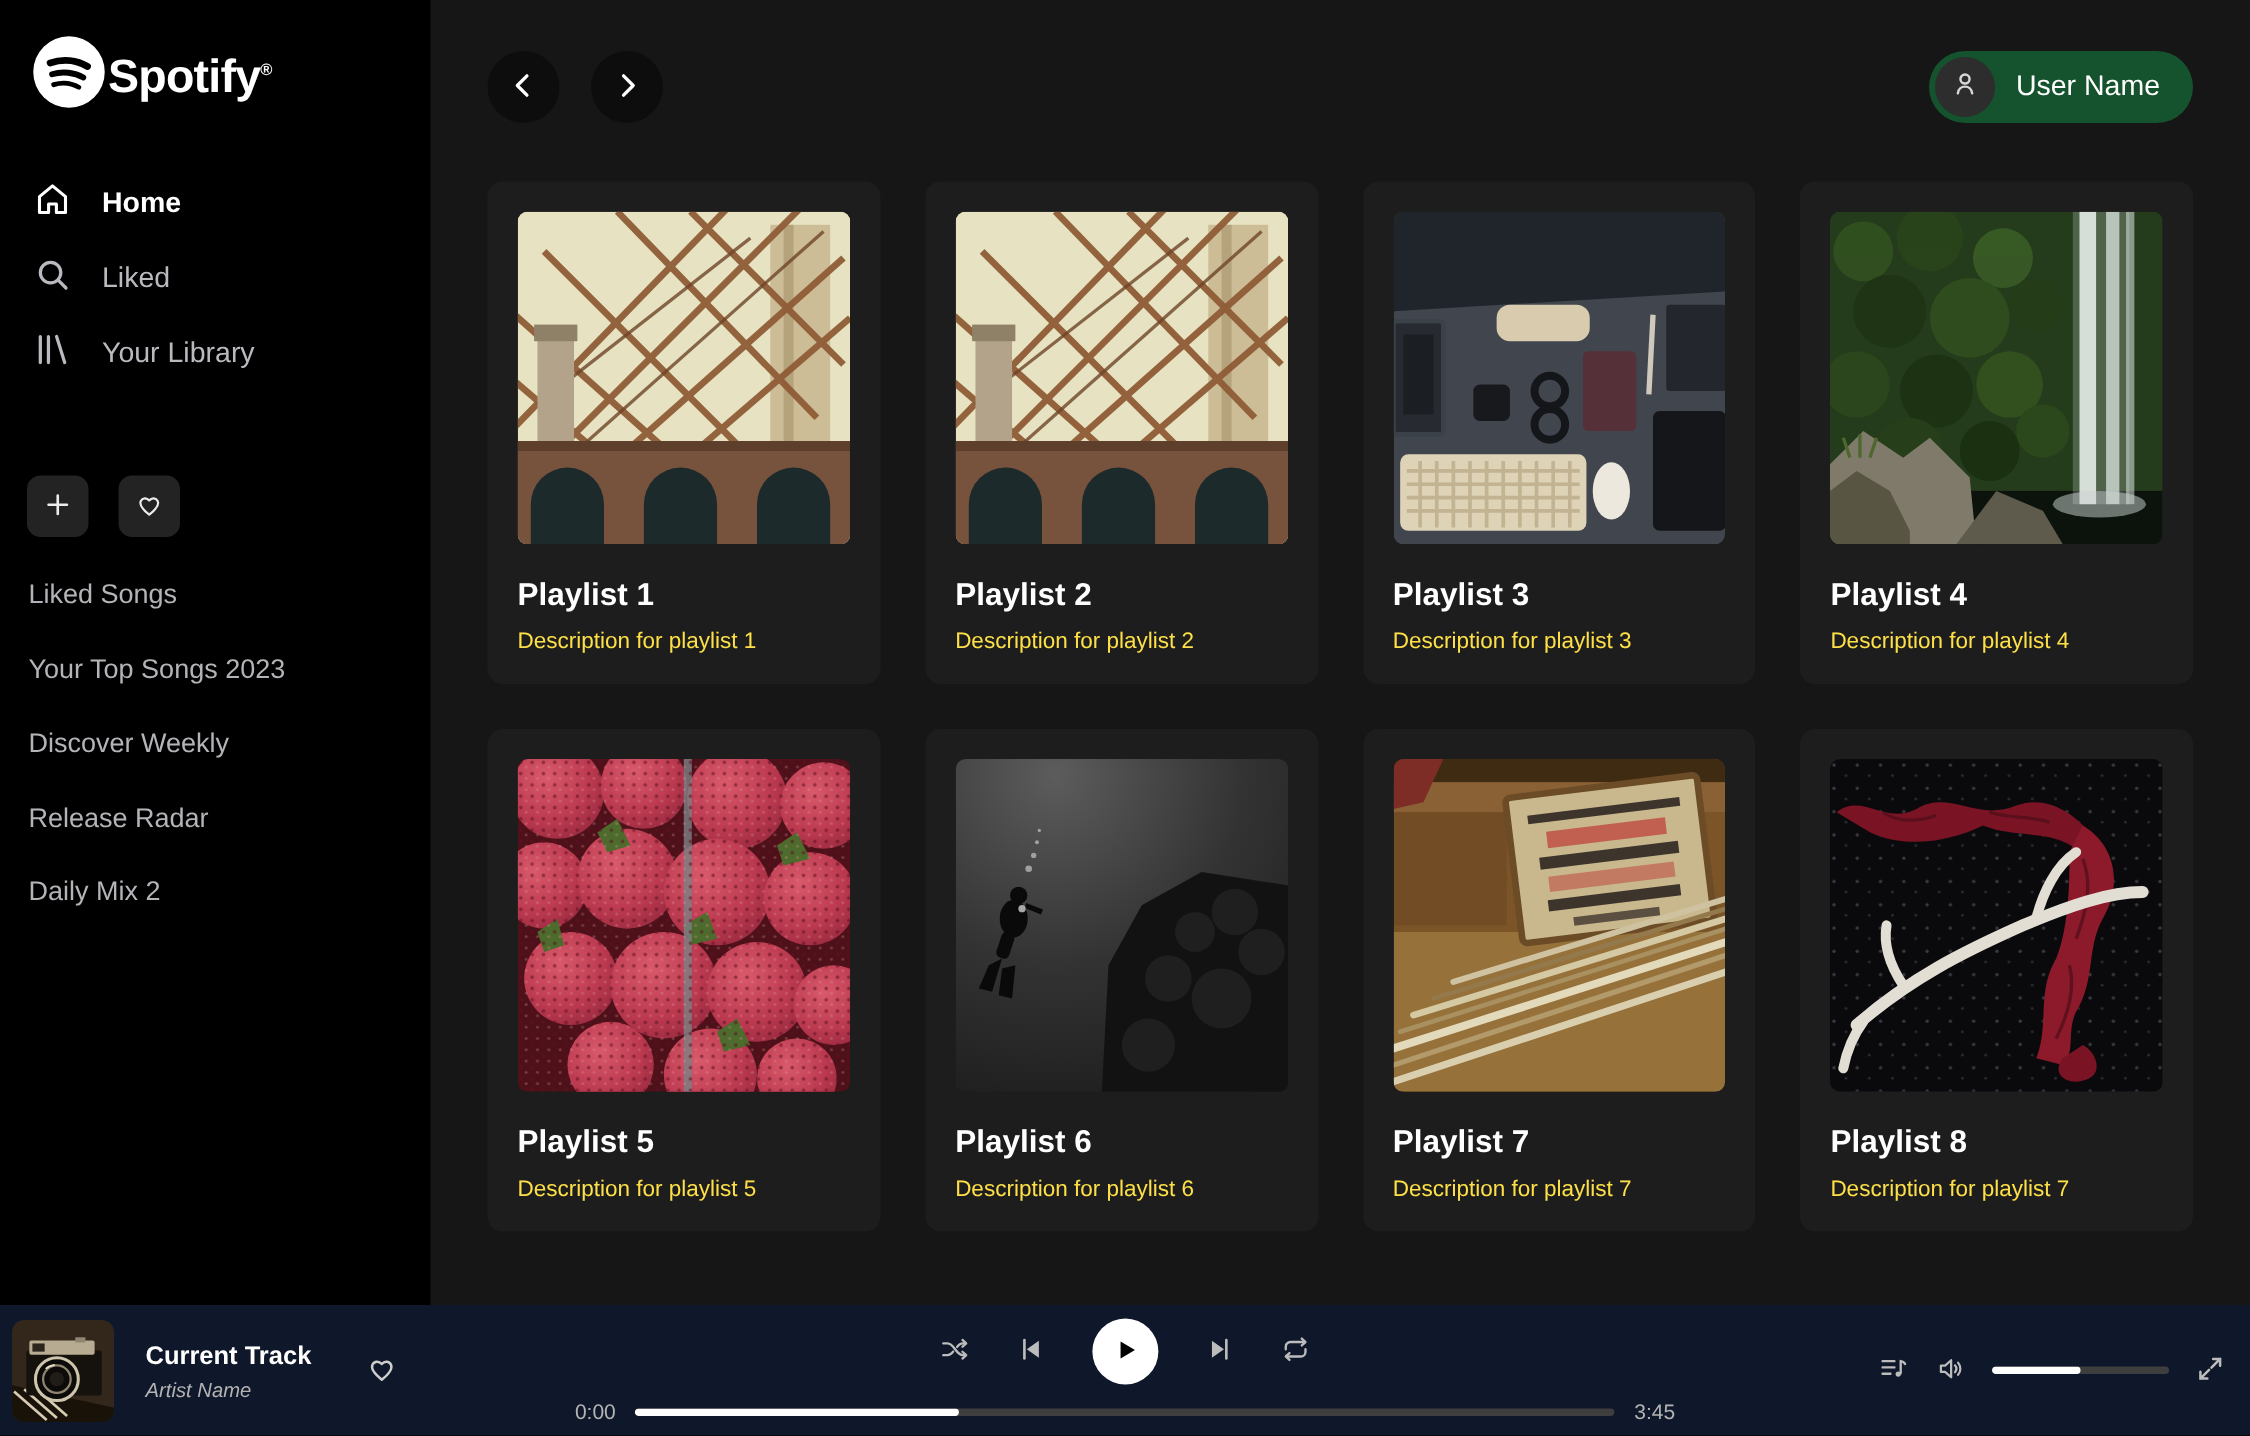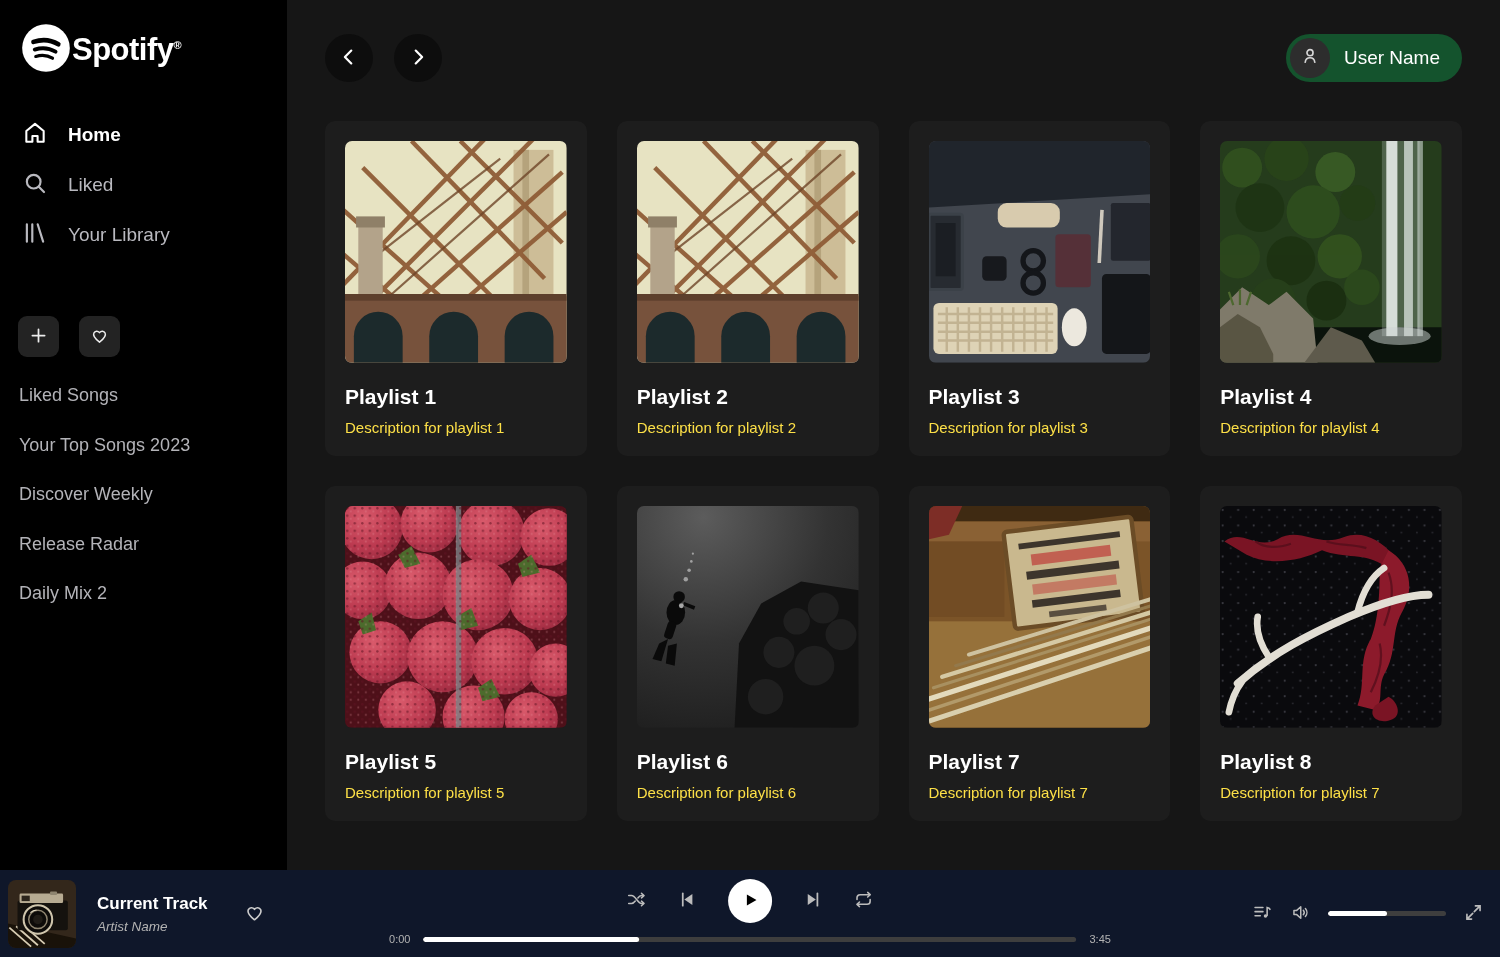--- a/index.html
+++ b/index.html
@@ -45,21 +45,21 @@
   .p-track-title{font-size:17px;font-weight:700;}
   .p-artist{font-size:13.5px;color:#b3b3b3;margin-top:5px;font-style:italic;}
   .p-heart{color:#cdcdcd;margin-left:14px;cursor:pointer;background:none;border:none;padding:0;}
   .p-heart svg{width:23px;height:23px;}
   .p-center{position:absolute;left:50%;transform:translateX(-50%);top:9px;display:flex;flex-direction:column;align-items:center;}
   .p-controls{display:flex;align-items:center;gap:30px;color:#bcbcbc;height:44px;}
   .ctrl-btn{background:none;border:none;color:#bcbcbc;padding:0;cursor:pointer;display:flex;align-items:center;}
   .ctrl-btn svg{width:21px;height:21px;}
   .play-btn{width:44px;height:44px;border-radius:50%;background:#fff;color:#000;display:flex;align-items:center;justify-content:center;border:none;cursor:pointer;}
   .play-btn svg{width:24px;height:24px;}
-  .p-progress{display:flex;align-items:center;gap:13px;margin-top:10px;font-size:11px;color:#b3b3b3;text-align:right;}
+  .p-progress{display:flex;align-items:center;gap:13px;margin-top:10px;font-size:14px;color:#b3b3b3;text-align:right;}
   .p-bar{width:653px;height:5px;border-radius:3px;background:#3e3e3e;overflow:hidden;cursor:pointer;}
   .p-bar-fill{height:100%;background:#fff;border-radius:3px;width:0;}
   .p-right{position:absolute;right:16px;top:50%;transform:translateY(-50%);display:flex;align-items:center;gap:17px;color:#bcbcbc;}
   .vol-bar{width:118px;height:5px;border-radius:3px;background:#3e3e3e;overflow:hidden;cursor:pointer;}
   .vol-fill{height:100%;background:#fff;border-radius:3px;width:0;}
   .hidden-defs{position:absolute;width:0;height:0;overflow:hidden;}
 </style>
 </head>
 <body>
 

